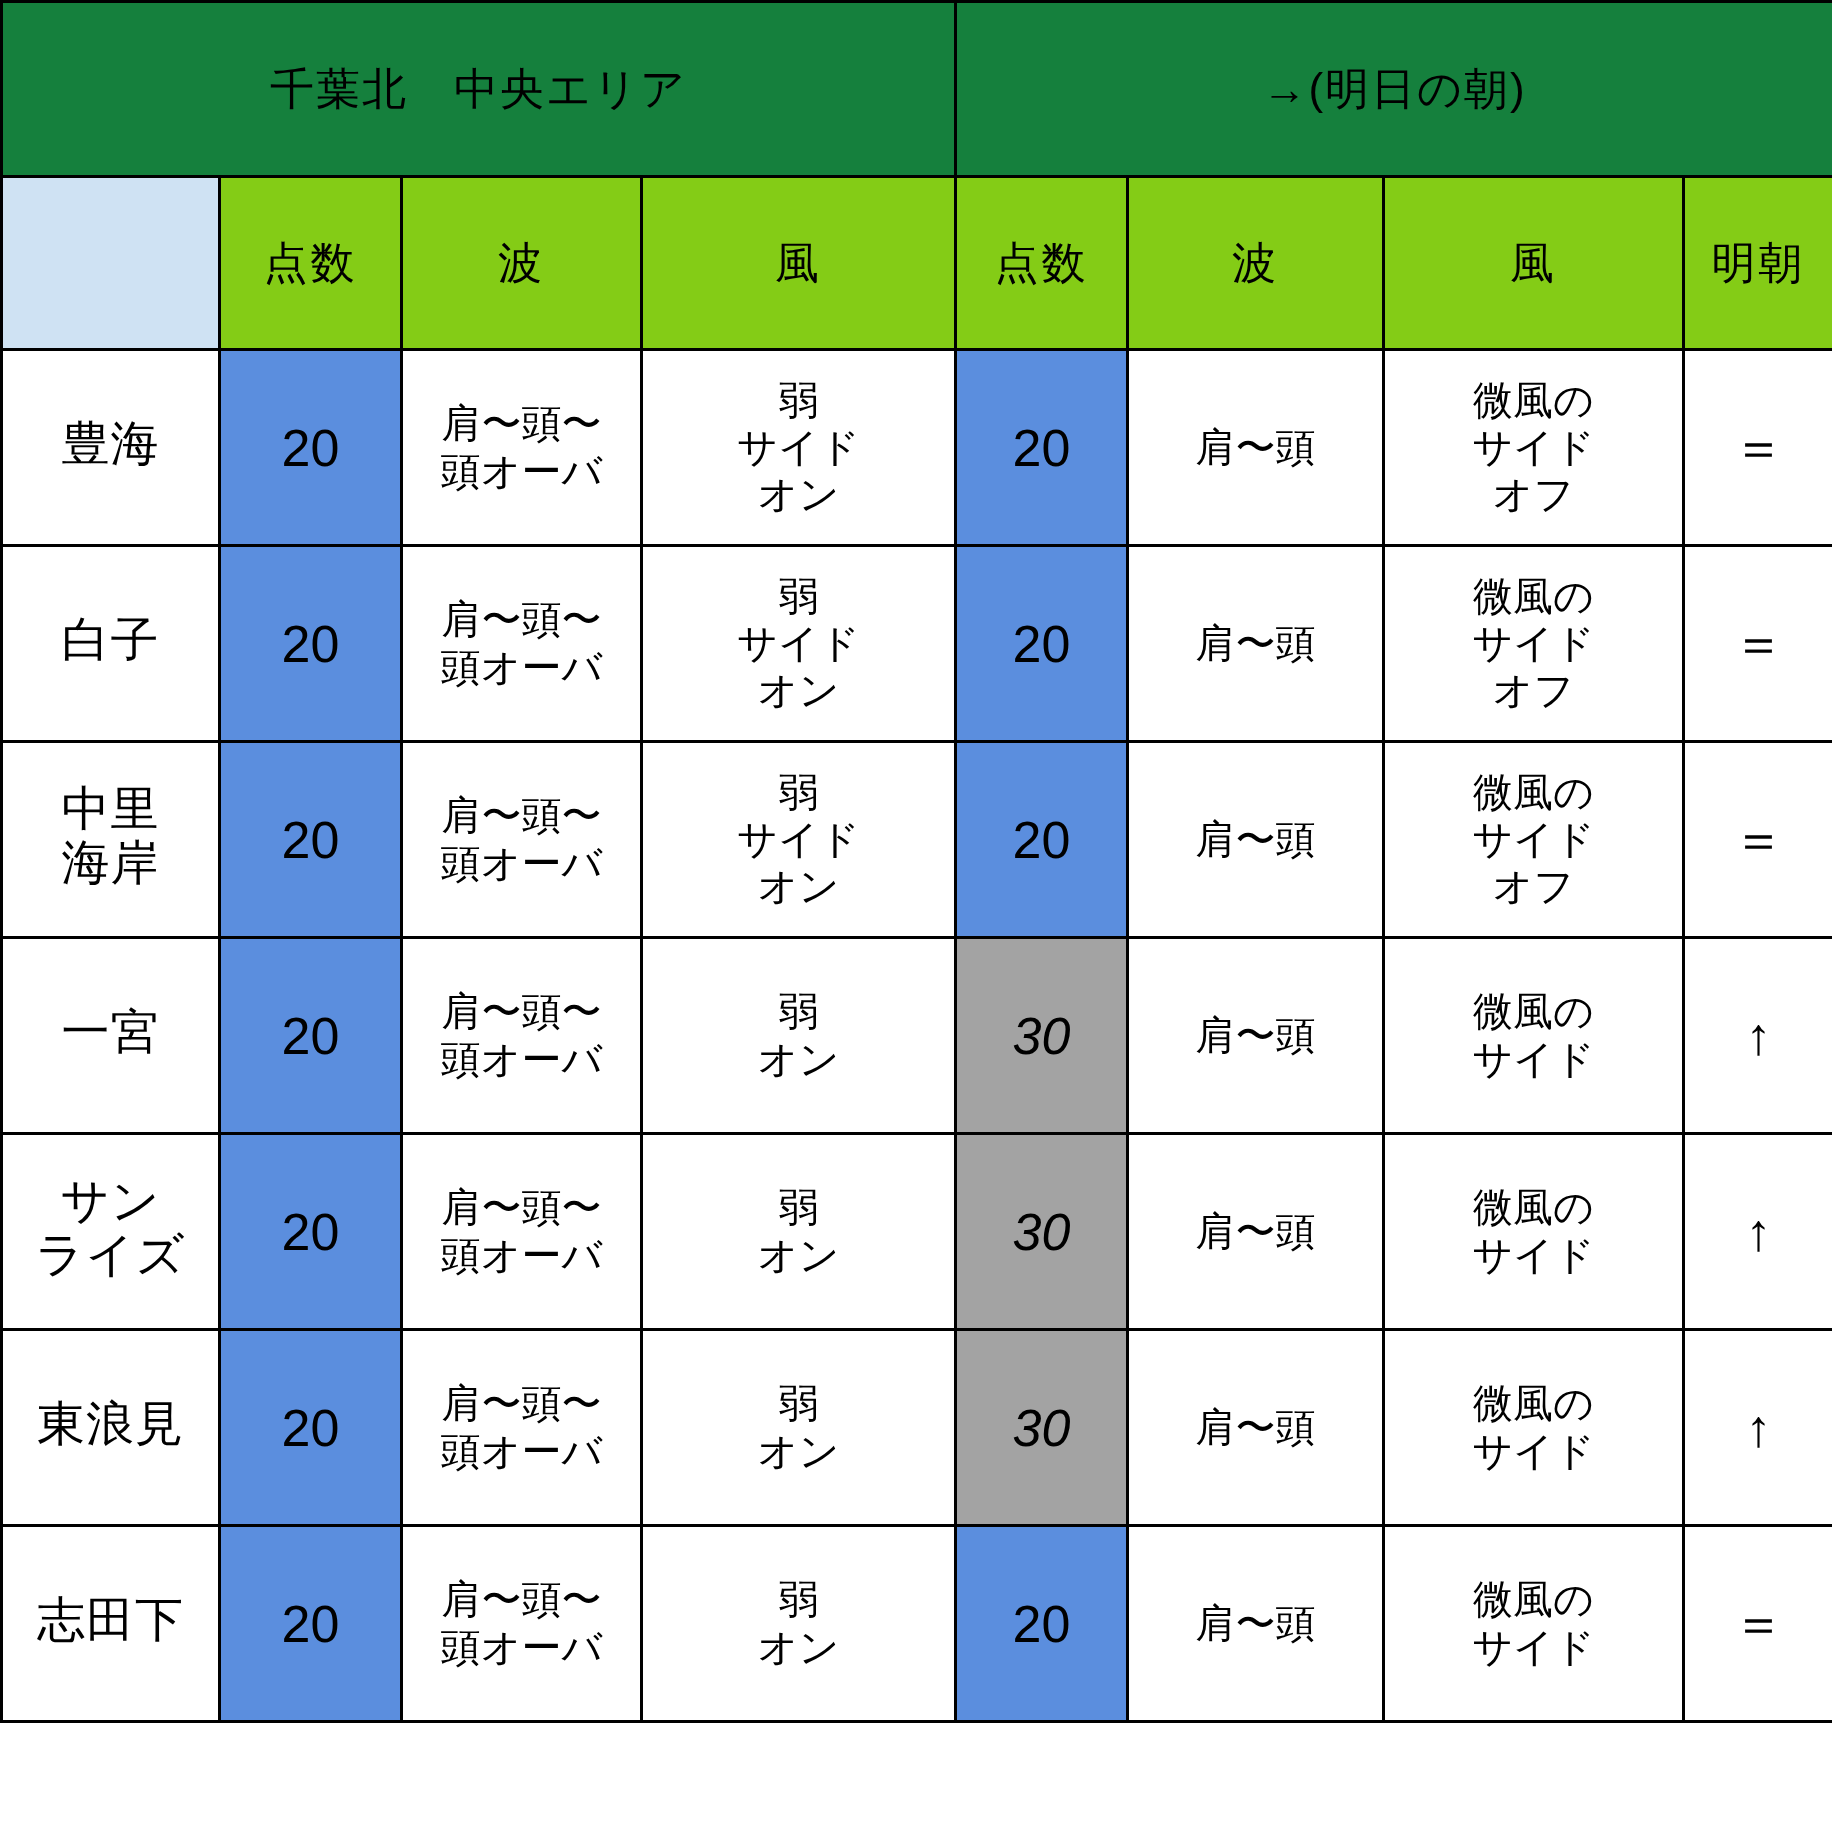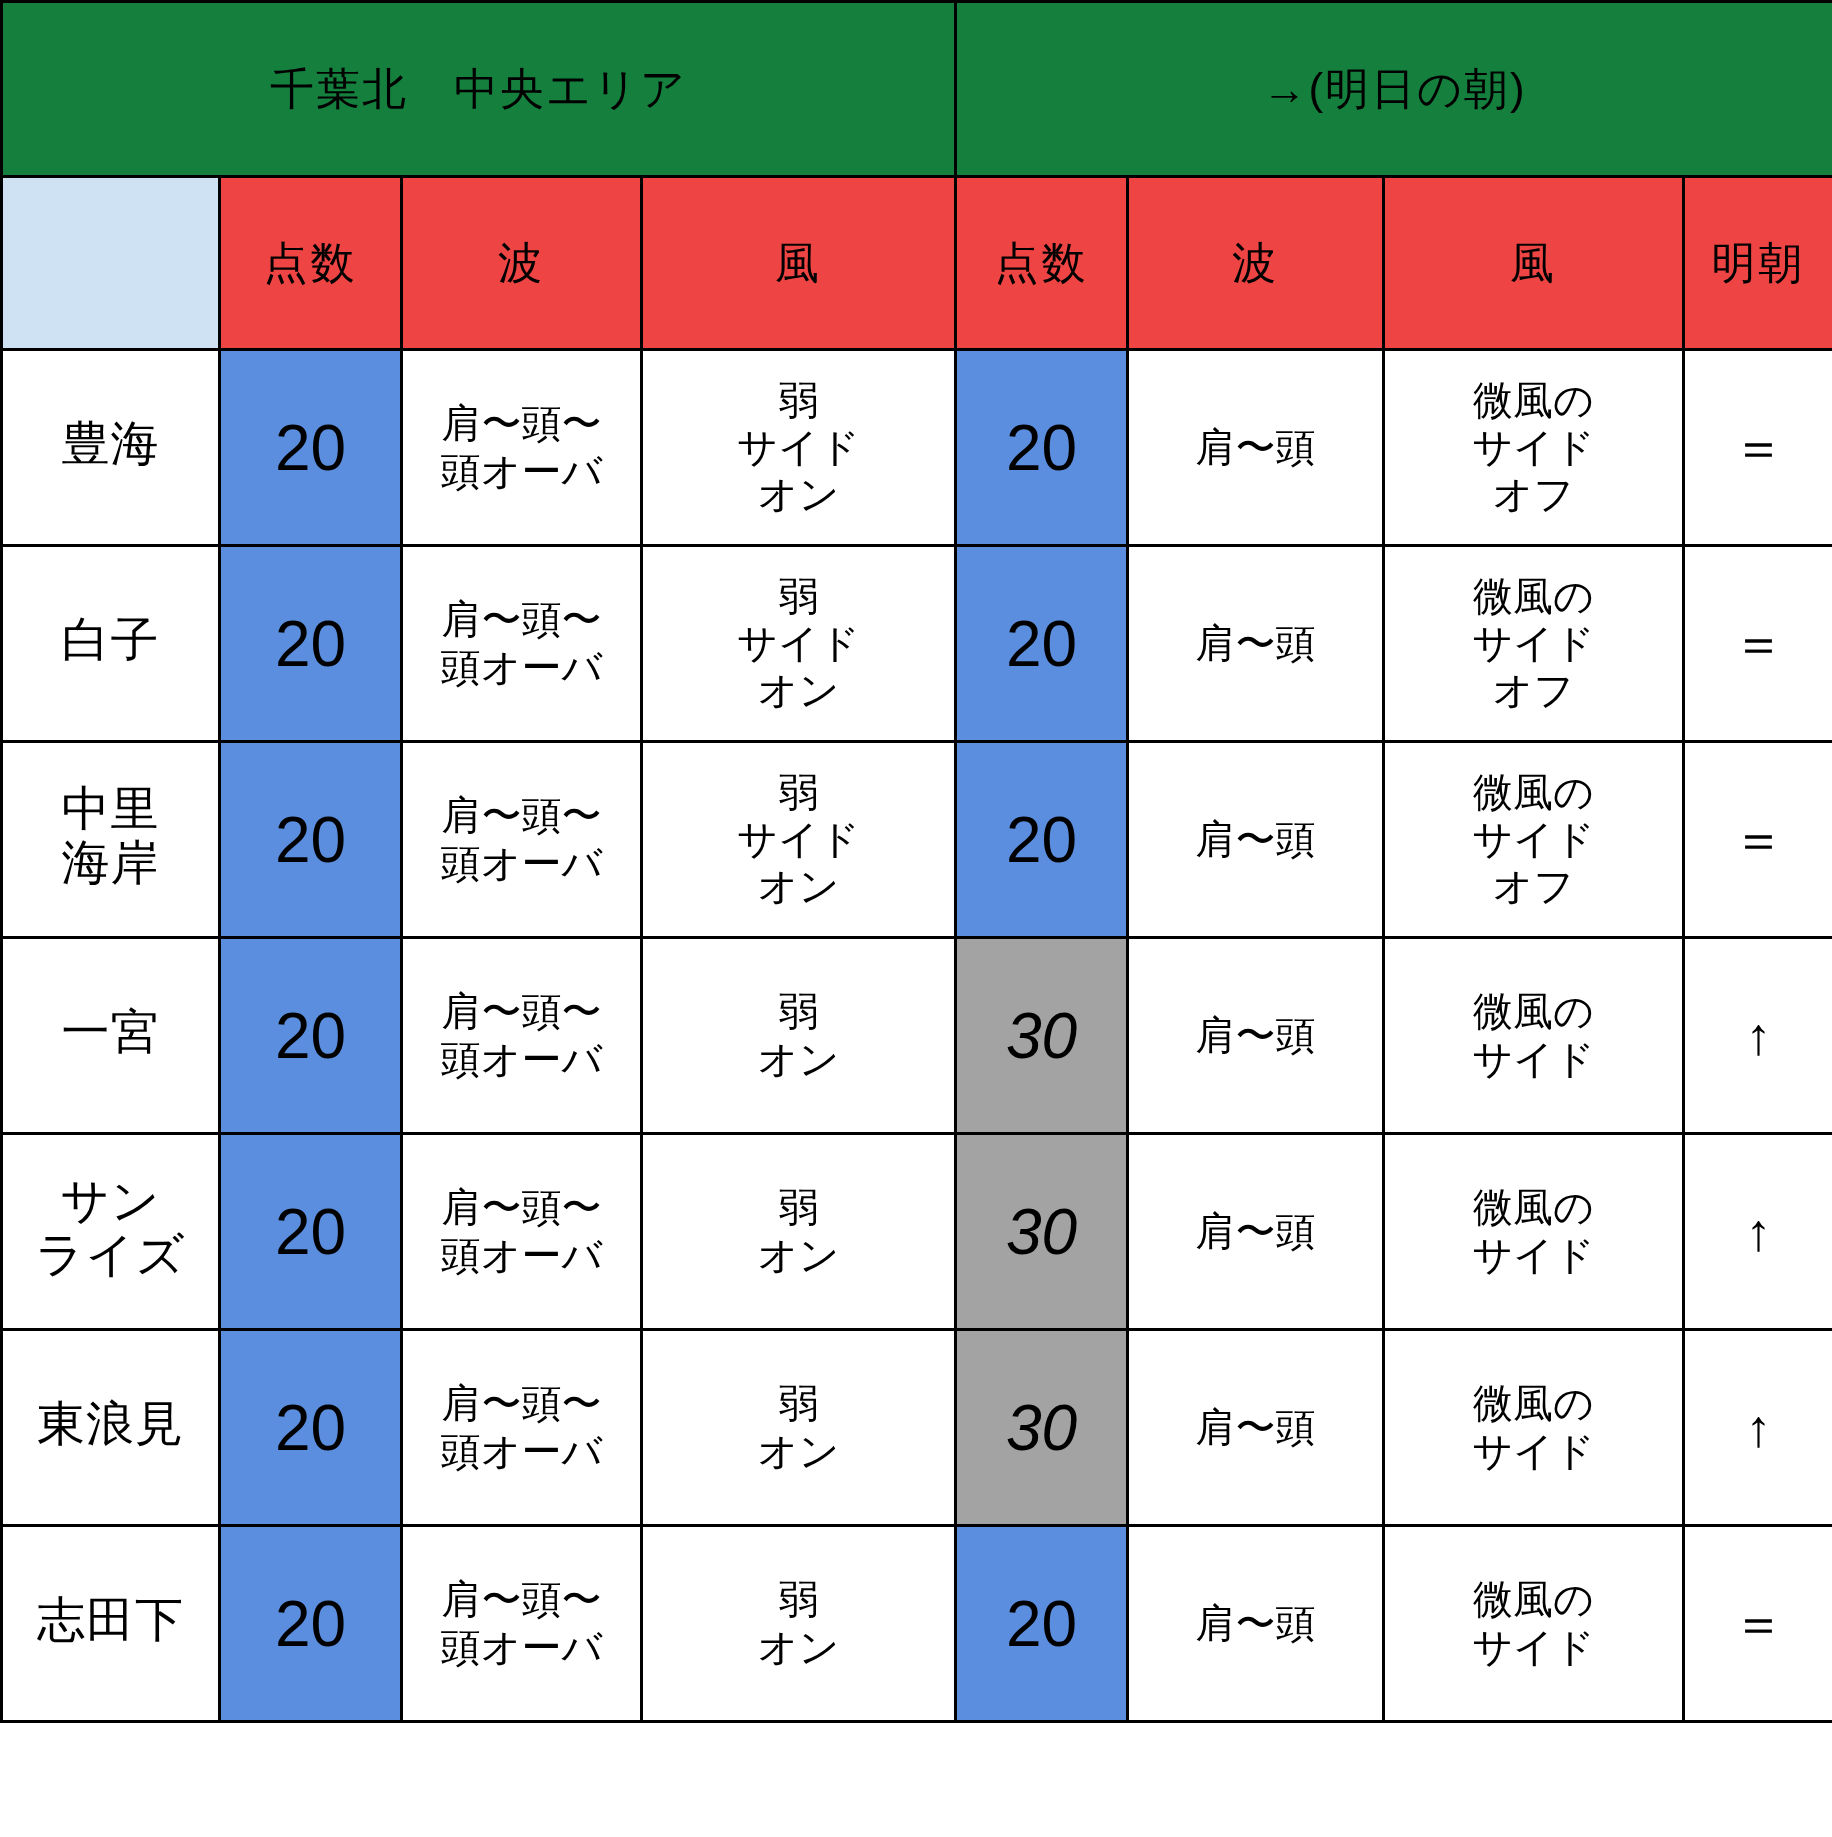--- a/index.html
+++ b/index.html
@@ -37,37 +37,37 @@
   col.c-wind2  { width: 300px; }
   col.c-trend  { width: 150px; }
 
   .group-head {
     background: #15803d;
     font-size: 44px;
     height: 172px;
     letter-spacing: 2px;
   }
   .sub-head {
-    background: #ef4444;
+    background: #84cc16;
     font-size: 44px;
     height: 170px;
     letter-spacing: 3px;
   }
   .sub-head.blank {
     background: #cfe2f3;
   }
   .row-spot {
     font-size: 48px;
     line-height: 1.12;
     text-align: center;
     letter-spacing: 1px;
     font-family: Liberation Mono, monospace;
   }
   .score {
-    font-size: 64px;
+    font-size: 52px;
     font-weight: normal;
     color: #000000;
   }
   .score.blue { background: #5b8ede; }
   .score.cyan { background: #a3a3a3; font-style: italic; }
   .cell-text {
     font-size: 40px;
     line-height: 1.18;
     text-align: left;
     padding: 6px 8px 6px 12px;

